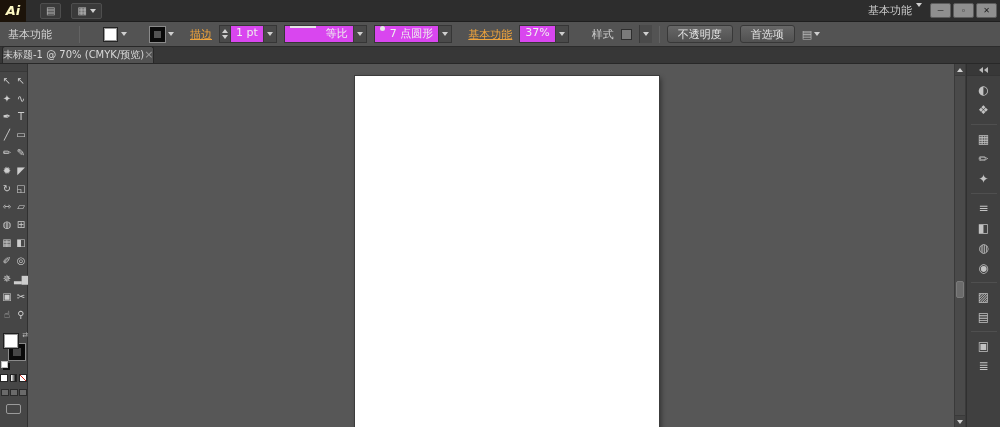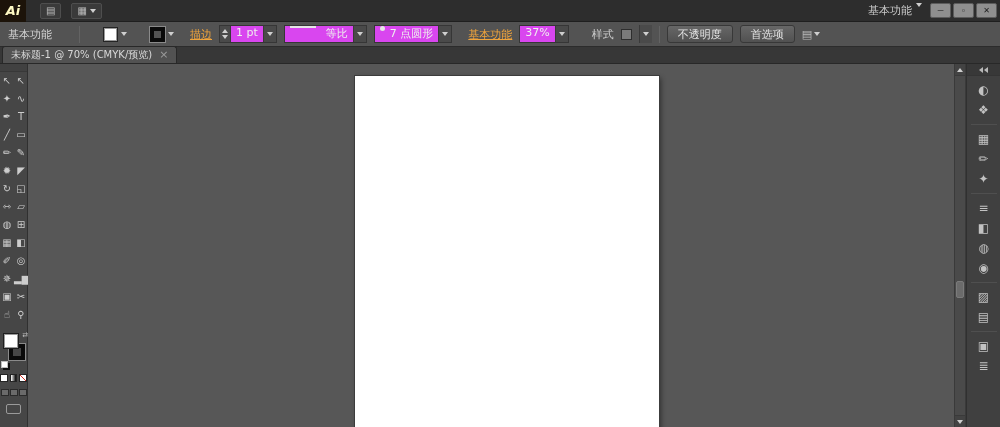--- a/index.html
+++ b/index.html
@@ -53,21 +53,21 @@
   .style-swatch{width:11px;height:11px;background:#7a7a7a;border:1px solid #2e2e2e;margin:0 4px;}
   .cbtn{height:18px;background:linear-gradient(#676767,#515151);border:1px solid #383838;
         border-radius:3px;color:#e2e2e2;font-size:11px;padding:0 10px;white-space:nowrap;}
   .panelmenu{display:flex;align-items:center;gap:2px;color:#bdbdbd;font-size:11px;}
 
   
   .tabbar{position:absolute;top:47px;left:0;right:0;height:17px;background:#373737;
           border-bottom:1px solid #282828;display:flex;align-items:flex-end;}
   .tab{height:17px;background:#525252;border:1px solid #282828;border-bottom:none;
        border-radius:3px 3px 0 0;margin-left:2px;display:flex;align-items:center;
-       padding:0 8px;gap:7px;font-size:10px;color:#d8d8d8;white-space:nowrap;}
+       padding:0 0;font-size:10px;color:#d8d8d8;white-space:nowrap;}
   .tab-close{color:#9b9b9b;font-size:11px;line-height:10px;}
 
   
   .main{position:absolute;top:64px;left:0;right:0;bottom:0;}
 
   
   .toolbar{position:absolute;left:0;top:0;bottom:0;width:28px;background:#464646;
            border-right:1px solid #303030;}
   .toolbar-grip{height:8px;border-bottom:1px solid #383838;background:#414141;}
   .tools-grid{display:flex;flex-wrap:wrap;width:28px;}

